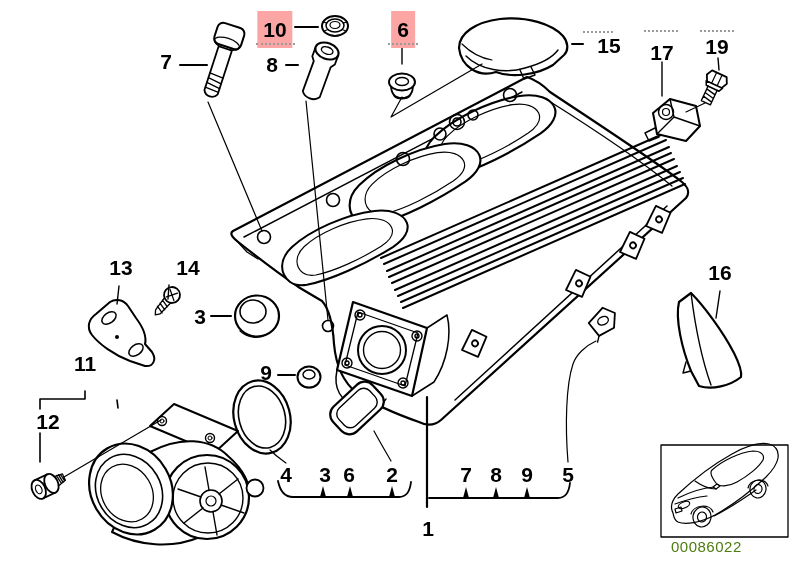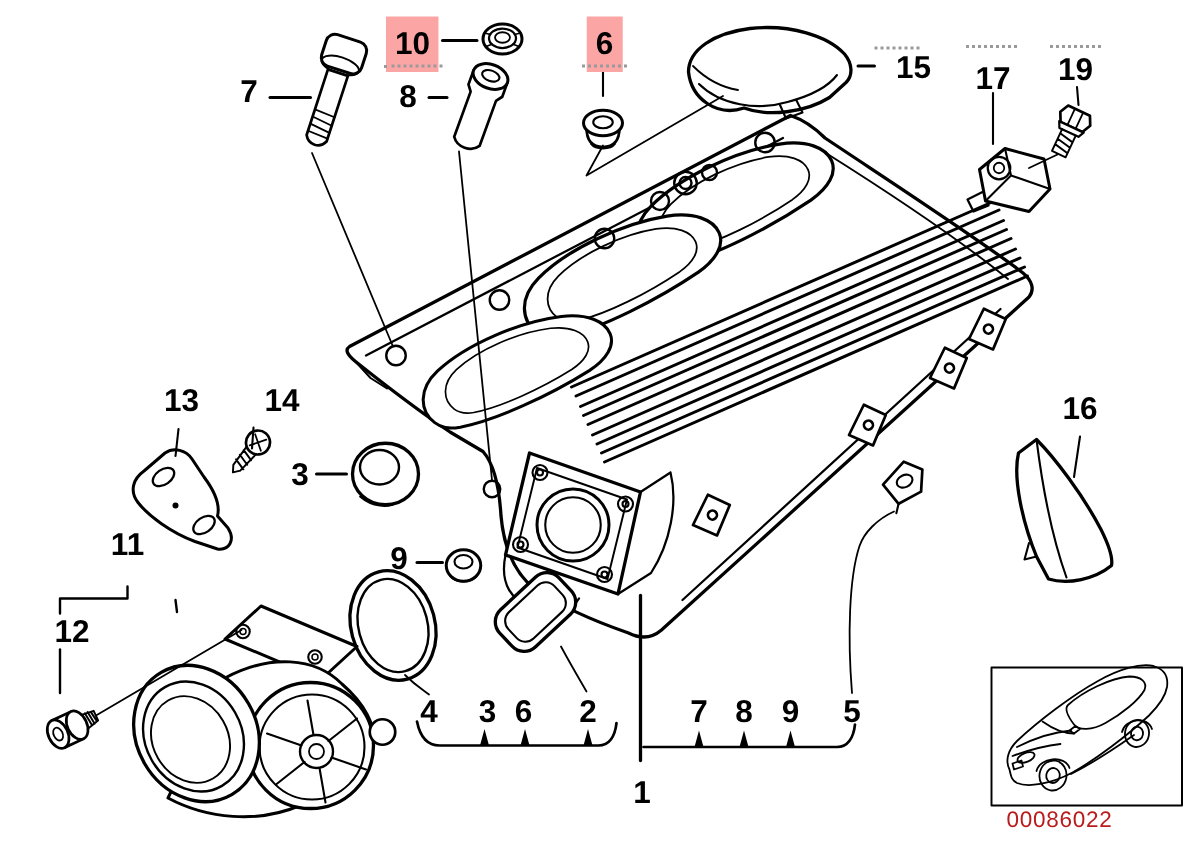--- a/index.html
+++ b/index.html
@@ -3,21 +3,21 @@
 <meta charset="utf-8">
 <style>
   html,body{margin:0;padding:0;background:#fff;}
   .stage{position:relative;width:799px;height:565px;background:#ffffff;overflow:hidden;
          font-family:"Liberation Sans",sans-serif;}
   .stage svg{position:absolute;left:0;top:0;}
   .co{position:absolute;transform:translateX(-50%);font-weight:bold;font-size:21px;
       line-height:1.1;color:#000;white-space:nowrap;}
   .co.hl{background:#fca5a5;padding:7px 6px;}
   .dots{position:absolute;height:0;border-top:2px dotted #9a9a9a;}
-  .stamp{position:absolute;font-size:15px;color:#b91c1c;letter-spacing:0.5px;}
+  .stamp{position:absolute;font-size:15px;color:#4d7c0f;letter-spacing:0.5px;}
 </style>
 </head>
 <body>
 
 <div class="stage">
 
 <svg width="799" height="565" viewBox="0 0 799 565" fill="none" stroke="#000" stroke-linecap="round" stroke-linejoin="round">
   <defs>
     <path id="krO" d="M -70,16 C -77,4 -72,-11 -54,-18 C -28,-28 14,-29 44,-21 C 62,-16 72,-6 72,4 C 72,13 63,20 48,23 C 14,29 -28,31 -54,26 C -63,24 -67,21 -70,16 Z"></path>
     <path id="tab" d="M0,0 L21,-8 L27,7 L7,16 Z"></path>

